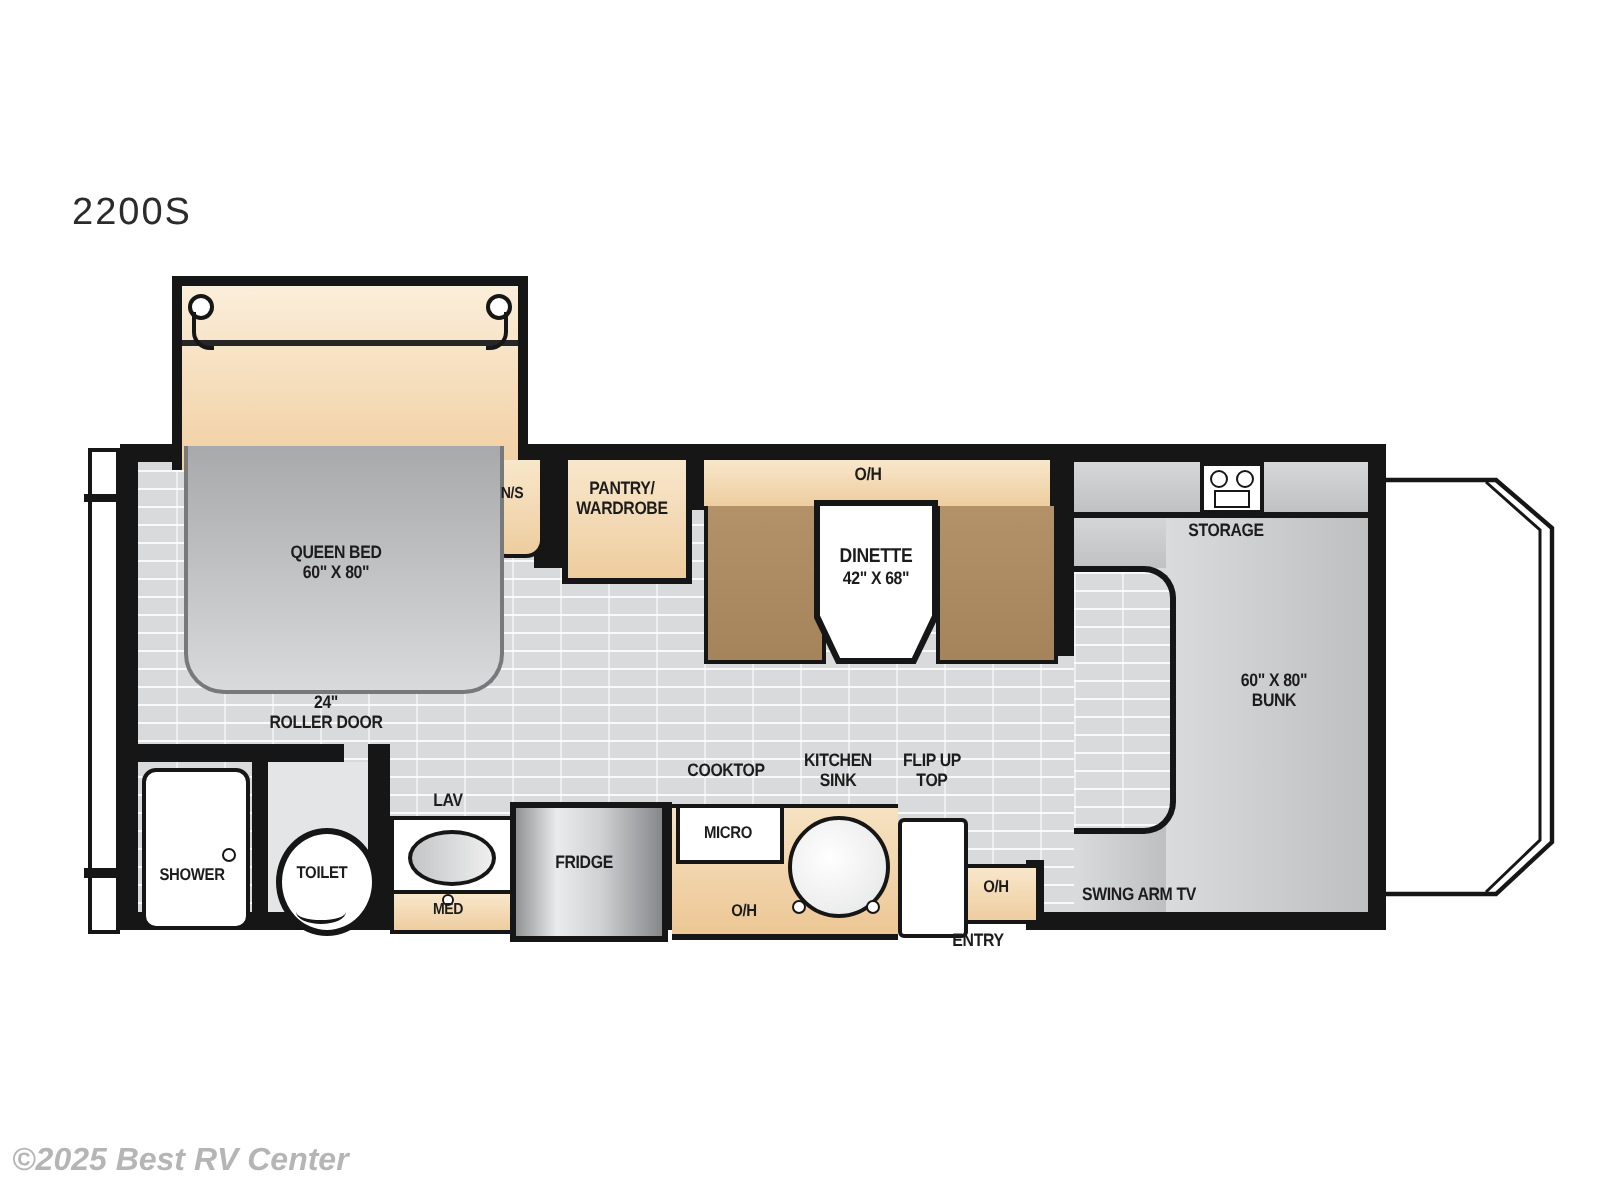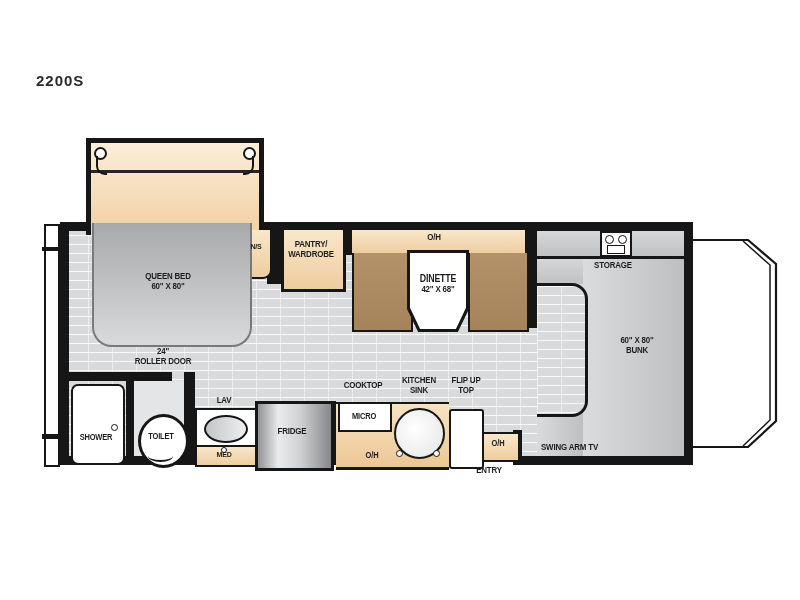--- a/index.html
+++ b/index.html
@@ -14,29 +14,30 @@
   .tan{background:linear-gradient(180deg,#f8e7cb 0%,#eecd9f 100%);}
   .bench{background:linear-gradient(180deg,#b3926a 0%,#a5845c 100%);}
   .graysoft{background:linear-gradient(180deg,#d6d8da 0%,#bfc1c3 100%);}
   .bunkgray{background:linear-gradient(90deg,#d9dbdd 0%,#bdbfc1 100%);}
   .lbl{position:absolute;z-index:7;color:#1c1c1c;font-weight:700;font-size:9px;line-height:1.08;
        text-align:center;white-space:nowrap;letter-spacing:-0.2px;
        transform:translateX(-50%) scaleX(.88);transform-origin:center top;}
   .lbl span{display:block;}
   .lbl-left{transform:scaleX(.88);transform-origin:left top;}
   .circ{position:absolute;background:#fff;border:2px solid #161616;border-radius:50%;}
-  .title{position:absolute;color:#2b2b2b;font-size:15px;font-weight:700;letter-spacing:1px;z-index:8;}
+  .title{position:absolute;color:#2b2b2b;font-size:19px;font-weight:400;letter-spacing:1px;z-index:8;margin-top:24px;}
   .watermark{position:absolute;color:#b5b5b5;font-size:16px;font-weight:700;font-style:italic;z-index:8;}
 </style>
 </head>
 <body>
 
 <div id="plan">
 
   <div class="title" style="left:36px;top:72px;">2200S</div>
+  <div class="watermark" style="left:6px;top:572px;">©2025 Best RV Center</div>
 
   <div class="abs" style="left:44px;top:224px;width:12px;height:239px;background:#fff;border:2px solid #161616;z-index:1;"></div>
   <div class="abs" style="left:42px;top:247px;width:16px;height:4px;background:#161616;z-index:2;"></div>
   <div class="abs" style="left:42px;top:434px;width:16px;height:5px;background:#161616;z-index:2;"></div>
 
   <svg class="abs" style="left:691px;top:237px;z-index:1;" width="90" height="214">
     <polygon points="0,3 57,3 85,27 85,184 57,210 0,210" fill="#ffffff" stroke="#161616" stroke-width="2.2"></polygon>
     <polyline points="52,4 79,28 79,183 52,209" fill="none" stroke="#161616" stroke-width="1.5"></polyline>
   </svg>
 

